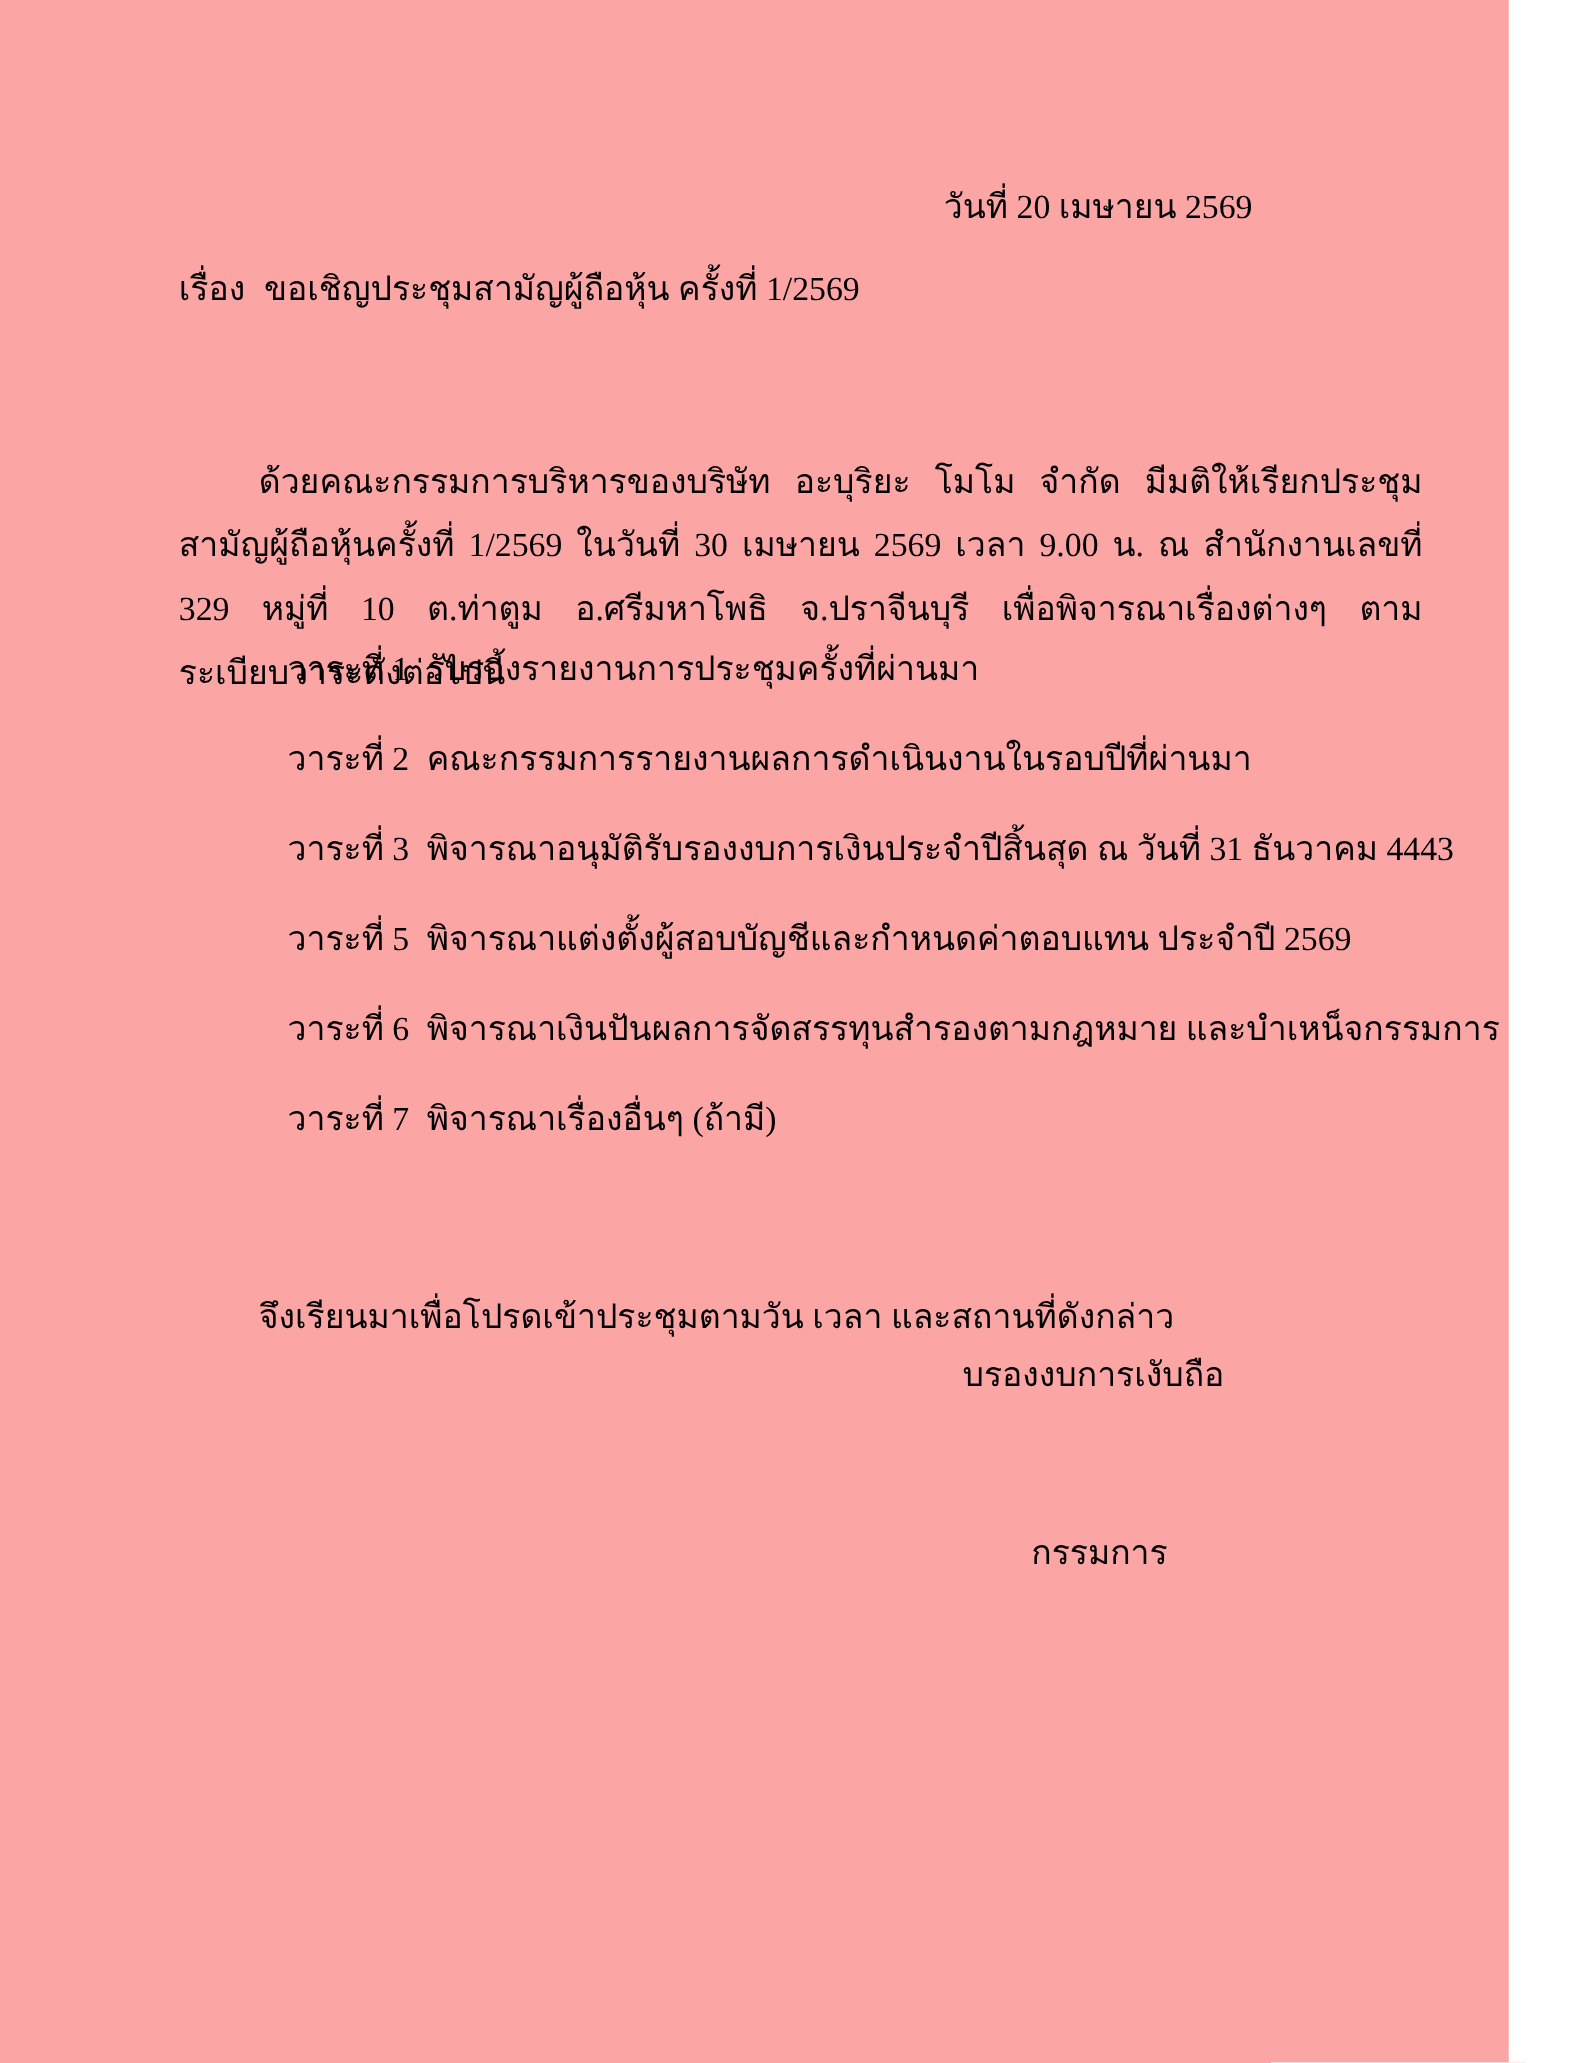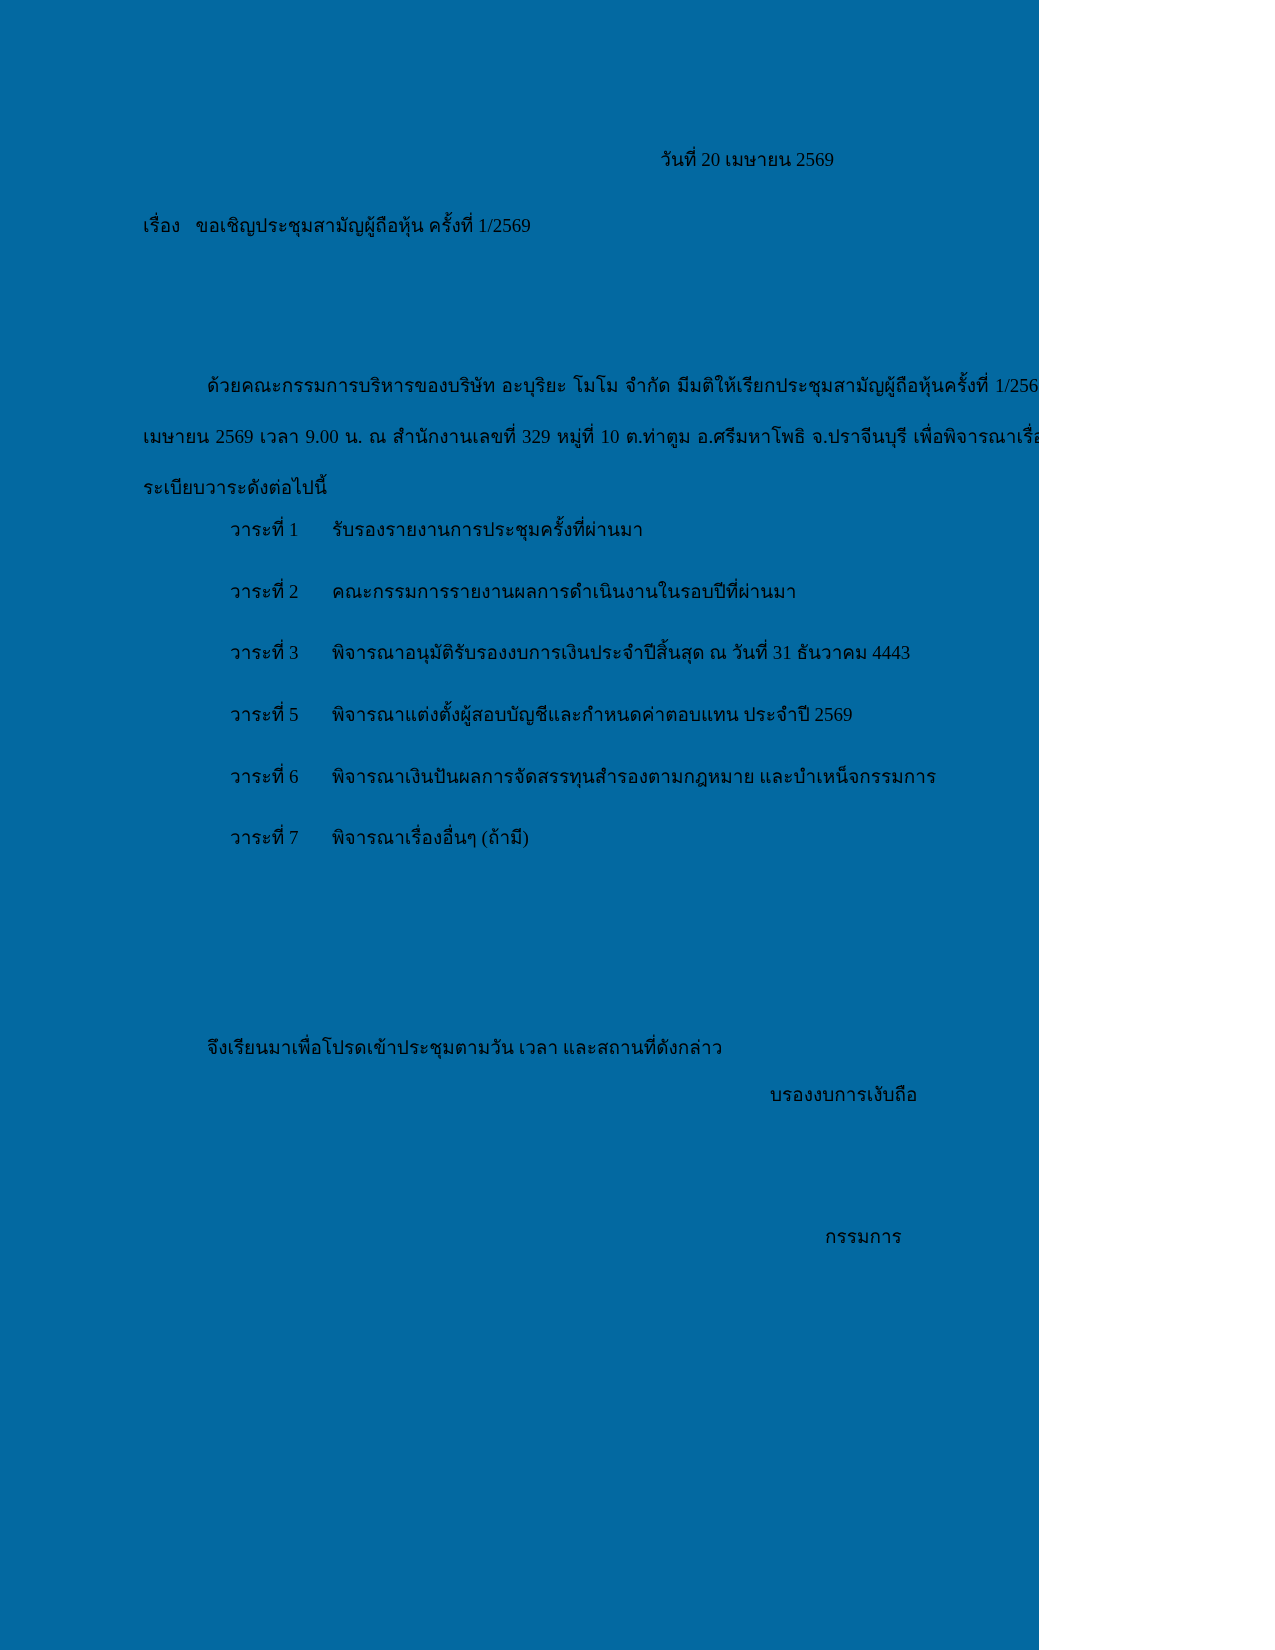--- a/index.html
+++ b/index.html
@@ -1,23 +1,23 @@
 <!DOCTYPE html>
 <html><head>
 <meta charset="utf-8">
 <style>
   html, body { margin: 0; padding: 0; background: #ffffff; }
   .page {
     position: relative;
-    width: 1039px;
+    width: 1207px;
     height: 1650px;
-    background: #0369a1;
+    background: #fca5a5;
     color: #000000;
     font-family: "Liberation Serif", "DejaVu Serif", serif;
-    font-size: 19px;
+    font-size: 27px;
     line-height: 1.3;
     overflow: hidden;
   }
   .abs { position: absolute; white-space: nowrap; }
   .date-line      { top: 148px; right: 205px; }
   .subject-line   { top: 214px; left: 143px; }
   .recipient-line { top: 280px; left: 143px; }
   .inline-label   { margin-right: 15px; }
   .body-par {
     position: absolute;

